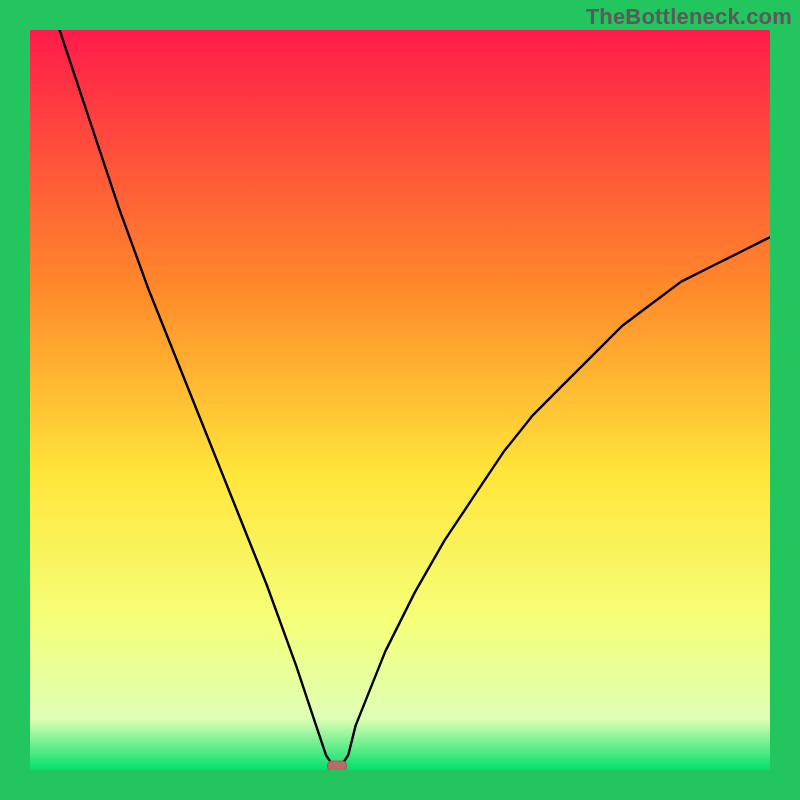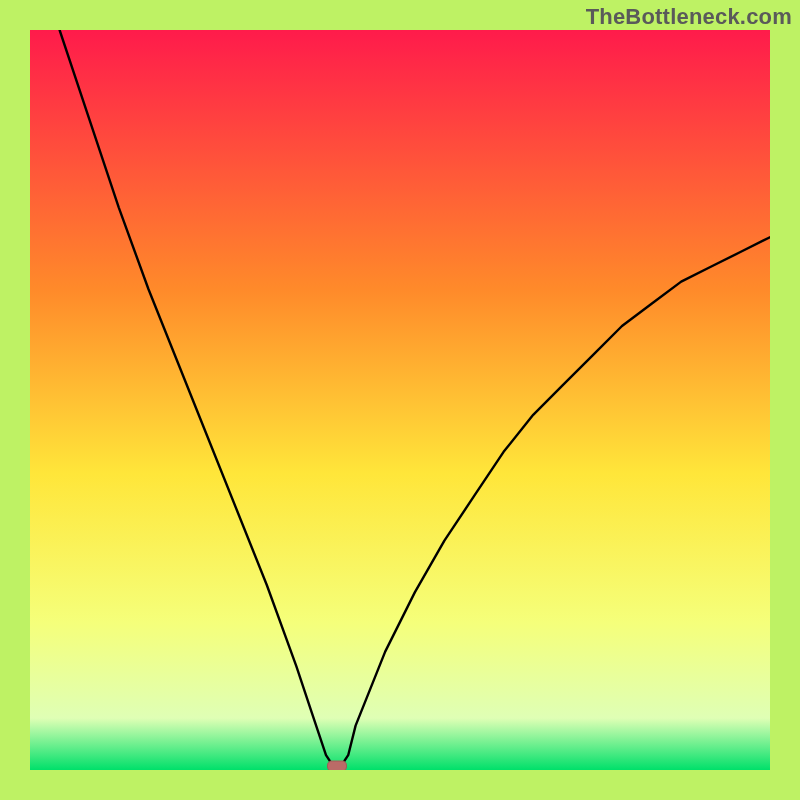--- a/index.html
+++ b/index.html
@@ -8,21 +8,21 @@
     width: 800px;
     height: 800px;
     background: #000;
     font-family: Arial, Helvetica, sans-serif;
     overflow: hidden;
   }
   .frame {
     position: relative;
     width: 800px;
     height: 800px;
-    background: #bef264;
+    background: #22c55e;
   }
   .plot {
     position: absolute;
     left: 30px;
     top: 30px;
     width: 740px;
     height: 740px;
     overflow: hidden;
   }
   .plot svg { display: block; }

